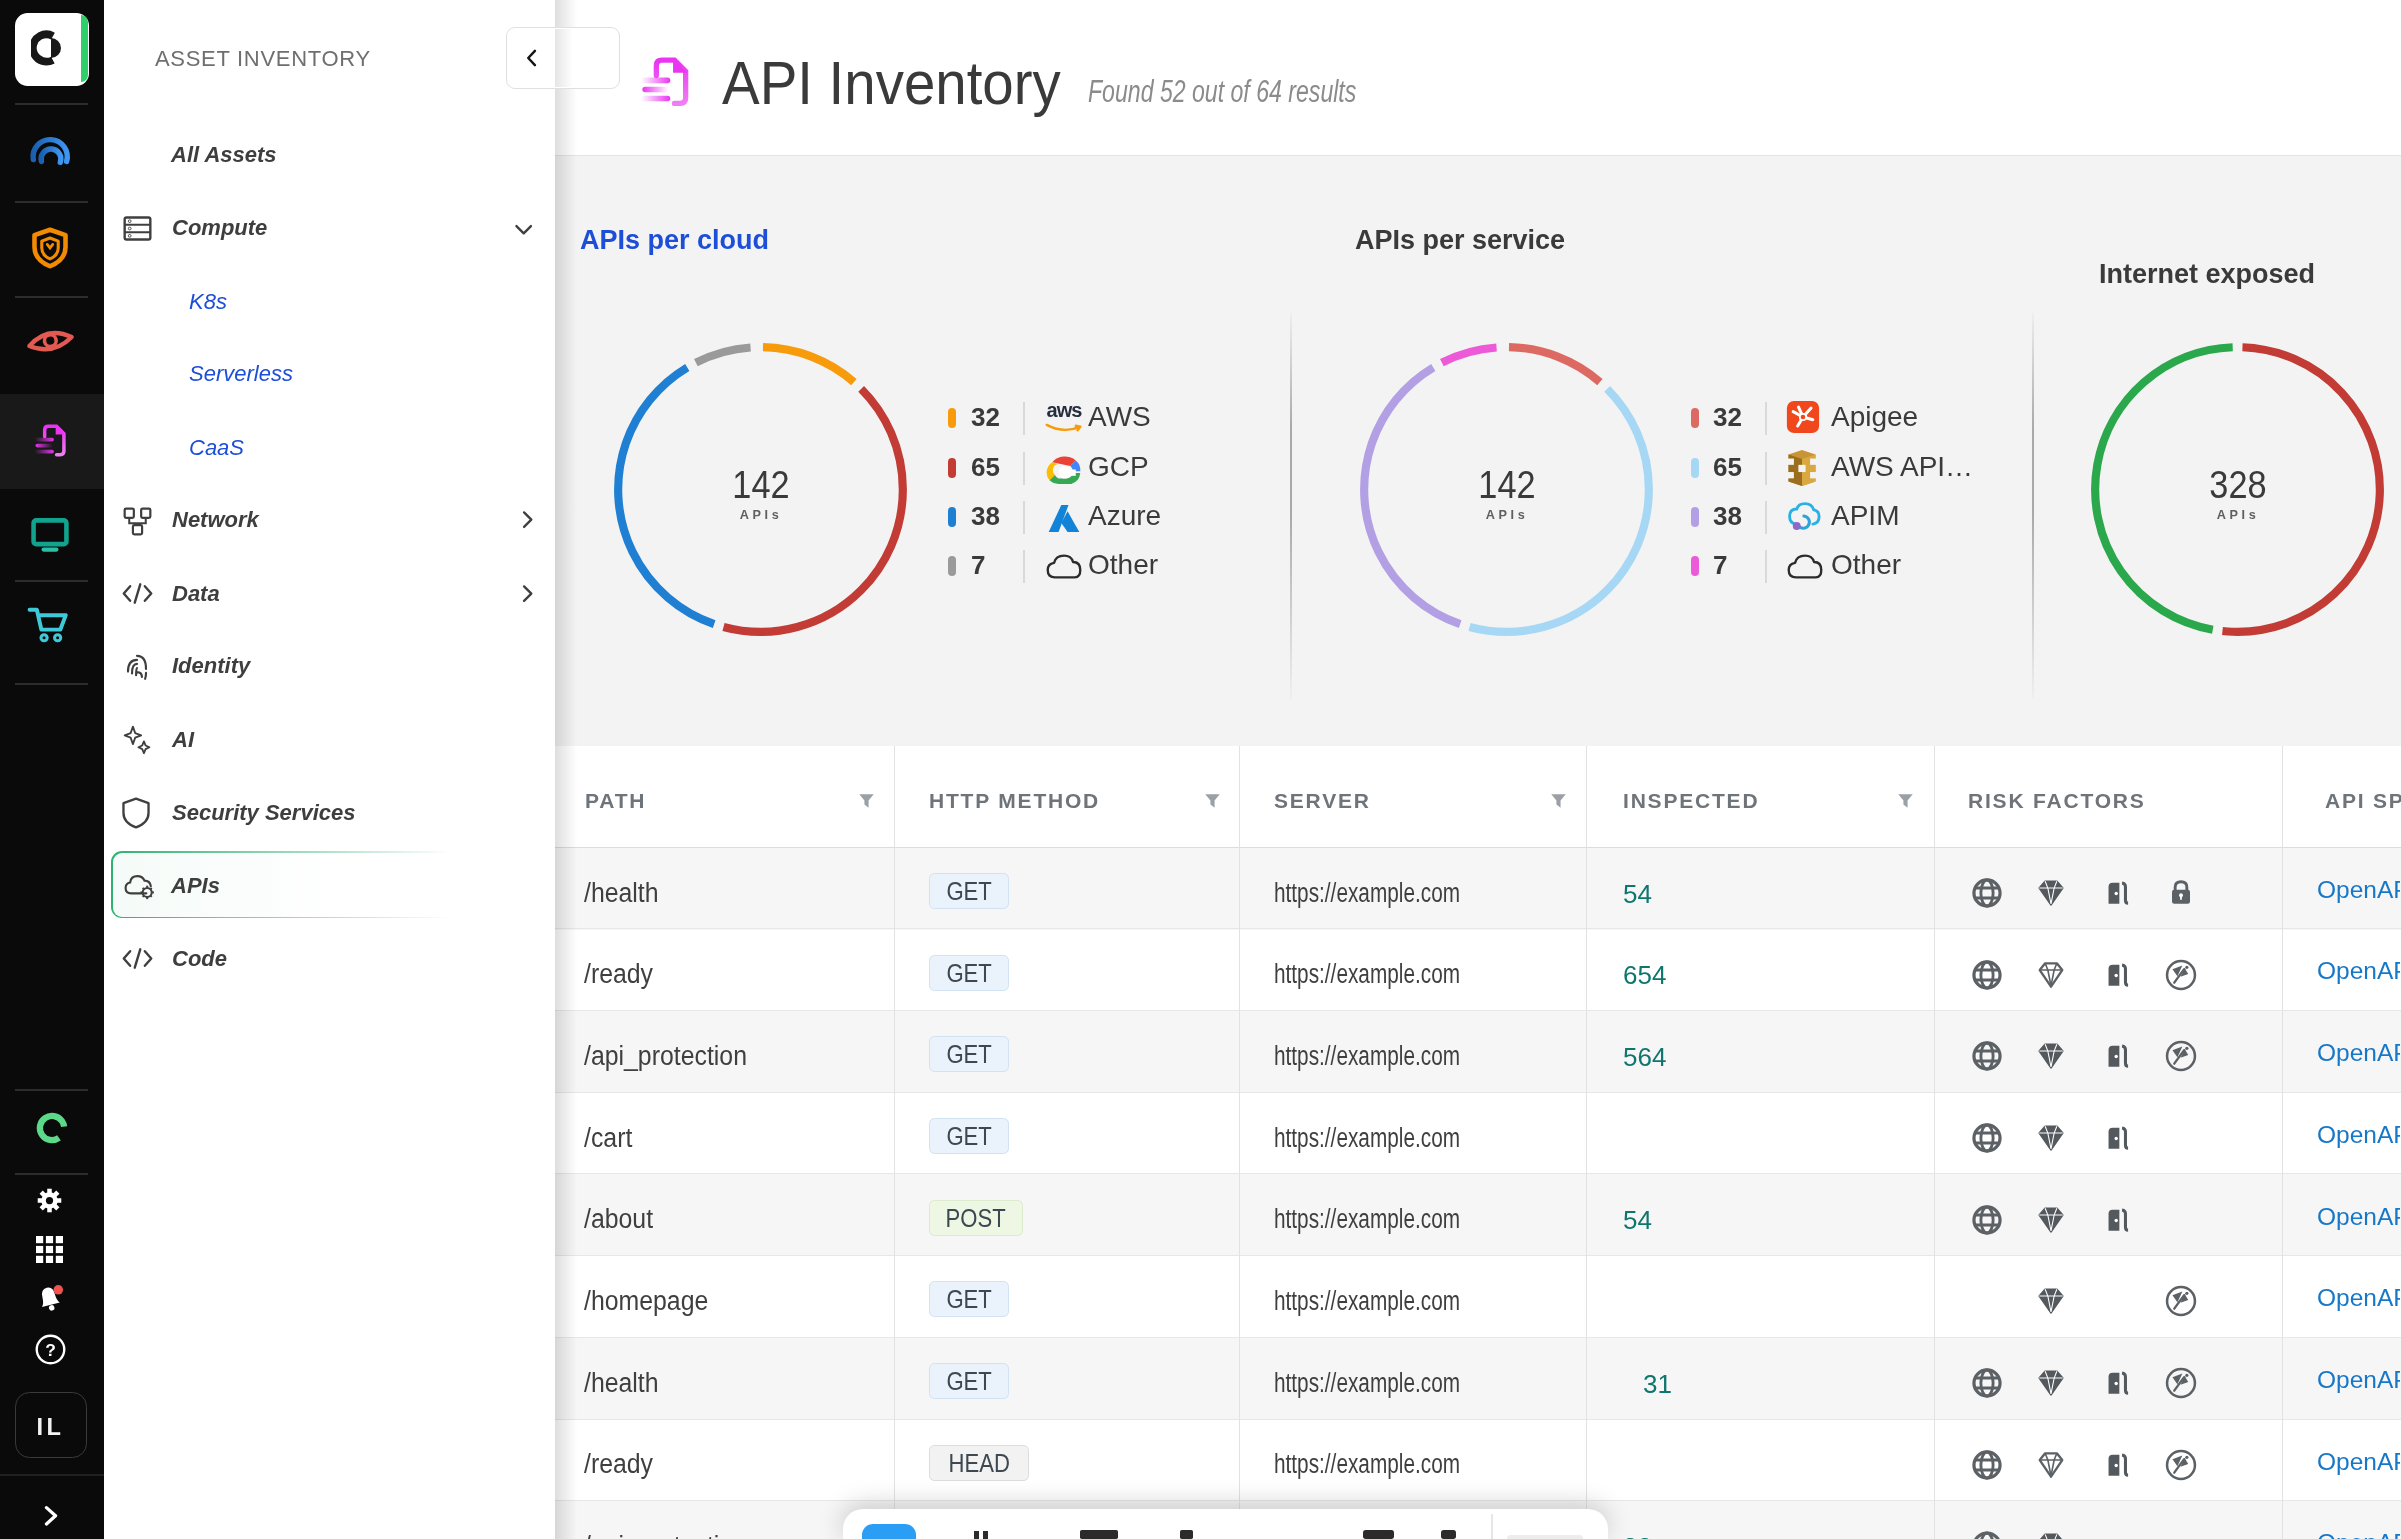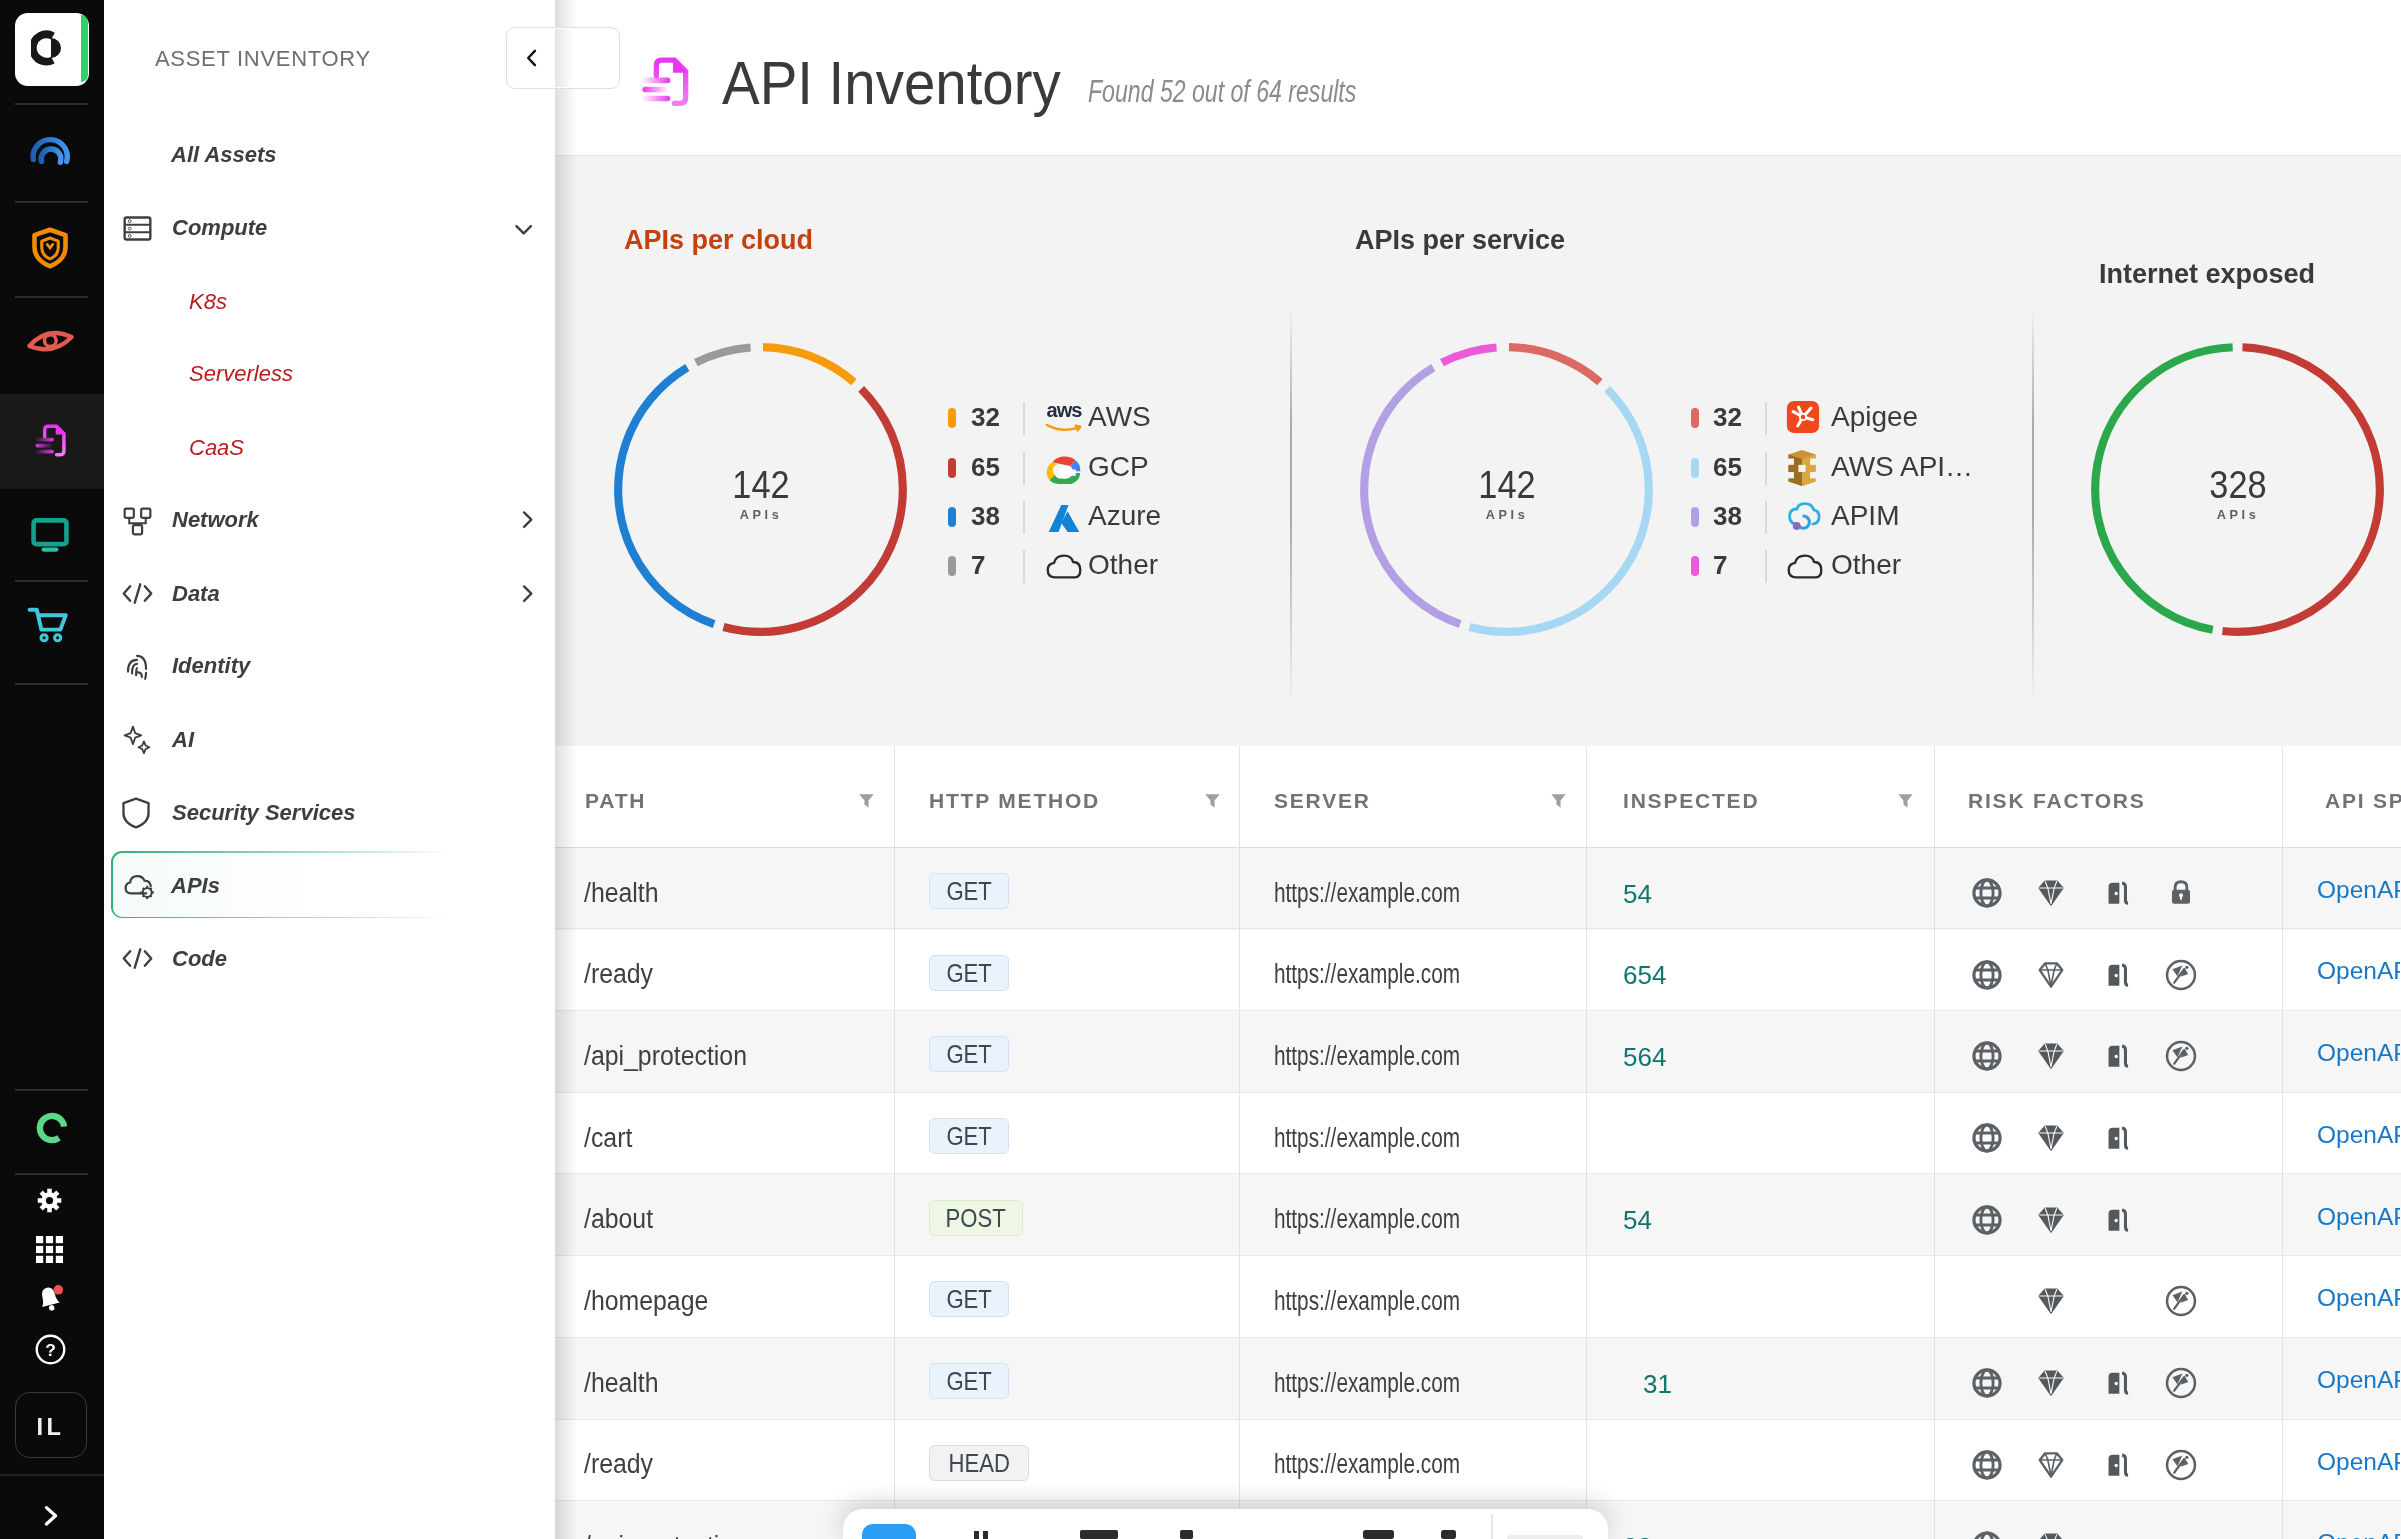--- a/index.html
+++ b/index.html
@@ -1,20 +1,20 @@
 <!DOCTYPE html>
 <html style="font-size:14.5px"><head>
 <meta charset="utf-8">
 <style>
 html,body{margin:0;padding:0;}
 body{width:2401px;height:1539px;overflow:hidden;position:relative;background:#fff;
      font-family:"Liberation Sans", sans-serif;}
 .abs{position:absolute;}
 .mi{position:absolute;font-size:22px;font-style:italic;font-weight:bold;color:#3e3e3e;white-space:nowrap;}
-.ms{position:absolute;font-size:22px;font-style:italic;color:#b91c1c;white-space:nowrap;}
+.ms{position:absolute;font-size:22px;font-style:italic;color:#1d4ed8;white-space:nowrap;}
 .sic{position:absolute;}
 .sic path,.sic rect,.sic circle,.sic polyline{stroke:#3f3f3f;fill:none;}
 .lp{position:absolute;width:8.2px;height:20px;border-radius:4.1px;}
 .ln{position:absolute;font-size:26px;font-weight:bold;color:#3a3a3a;}
 .ld{position:absolute;width:1.8px;height:33px;background:#d9d9d9;}
 .ll{position:absolute;font-size:28px;color:#3a3a3a;white-space:nowrap;}
 .th{position:absolute;top:789px;font-size:21px;font-weight:bold;letter-spacing:1.8px;color:#6e7479;white-space:nowrap;}
 .cell{position:absolute;font-size:27px;color:#3f3f3f;white-space:nowrap;transform:scaleX(0.92);transform-origin:0 50%;}
 .url{position:absolute;font-size:27px;color:#3f3f3f;white-space:nowrap;transform:scaleX(0.77);transform-origin:0 50%;}
 .num{position:absolute;font-size:26px;color:#0f766e;}
@@ -230,21 +230,21 @@
   <path d="M28 7 L38 17 L28 17 Z" fill="#e935f1"></path>
   <rect x="5" y="20.5" width="21" height="4" rx="2" fill="url(#mg2)"></rect>
   <rect x="6" y="27" width="19" height="4" rx="2" fill="url(#mg3)"></rect>
   <rect x="5" y="33.5" width="21" height="4" rx="2" fill="url(#mg2)"></rect>
 </svg>
 <div class="abs" style="left:722px;top:48px;font-size:61px;color:#3a3a3a;white-space:nowrap;transform:scaleX(0.925);transform-origin:0 50%;">API Inventory</div>
 <div class="abs" style="left:1088px;top:74px;font-size:31px;font-style:italic;color:#8b8b8b;white-space:nowrap;transform:scaleX(0.745);transform-origin:0 50%;">Found 52 out of 64 results</div>
 <div class="abs" style="left:555px;top:156px;width:1846px;height:590px;background:#f3f3f3;"></div>
 <div class="abs" style="left:1290px;top:313px;width:1.8px;height:386px;background:linear-gradient(to bottom, rgba(120,120,120,0.04), rgba(95,95,95,0.5) 30%, rgba(95,95,95,0.5) 52%, rgba(120,120,120,0.03));"></div>
 <div class="abs" style="left:2032px;top:313px;width:1.8px;height:386px;background:linear-gradient(to bottom, rgba(120,120,120,0.04), rgba(95,95,95,0.5) 30%, rgba(95,95,95,0.5) 52%, rgba(120,120,120,0.03));"></div>
-<div class="abs" style="left:624px;top:225px;font-size:27px;font-weight:bold;color:#c2410c;">APIs per cloud</div>
+<div class="abs" style="left:580px;top:225px;font-size:27px;font-weight:bold;color:#1d4ed8;">APIs per cloud</div>
 <div class="abs" style="left:1355px;top:225px;font-size:27px;font-weight:bold;color:#3a3a3a;">APIs per service</div>
 <div class="abs" style="left:2099px;top:225px;font-size:27px;font-weight:bold;color:#3a3a3a;margin-top:34px;">Internet exposed</div>
 <svg class="abs" style="left:610px;top:339px" width="301" height="301" viewBox="0 0 332 332">
     <g transform="rotate(-89.0 166 166)">
       <circle cx="166" cy="166" r="157" fill="none" stroke="#f79b0b" stroke-width="9" stroke-dasharray="109.6 876.9"></circle>
     </g>
     <g transform="rotate(-45.0 166 166)">
       <circle cx="166" cy="166" r="157" fill="none" stroke="#c23b34" stroke-width="9" stroke-dasharray="411.0 575.4"></circle>
     </g>
     <g transform="rotate(109.0 166 166)">

